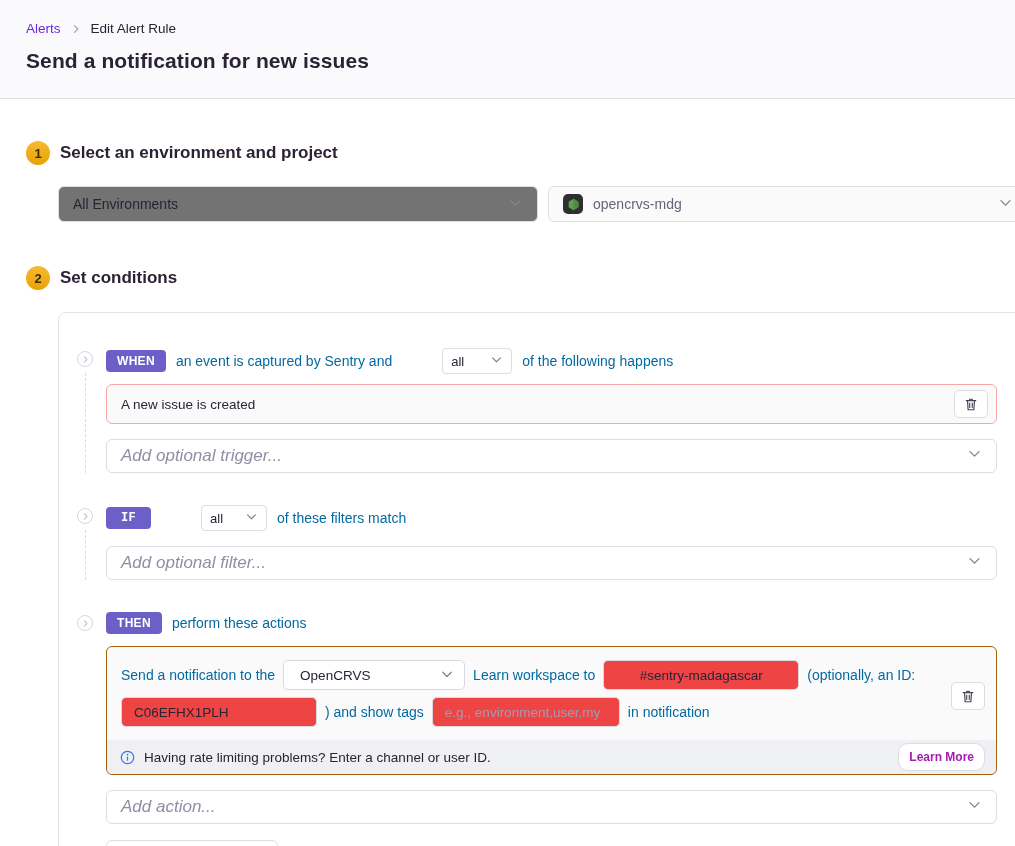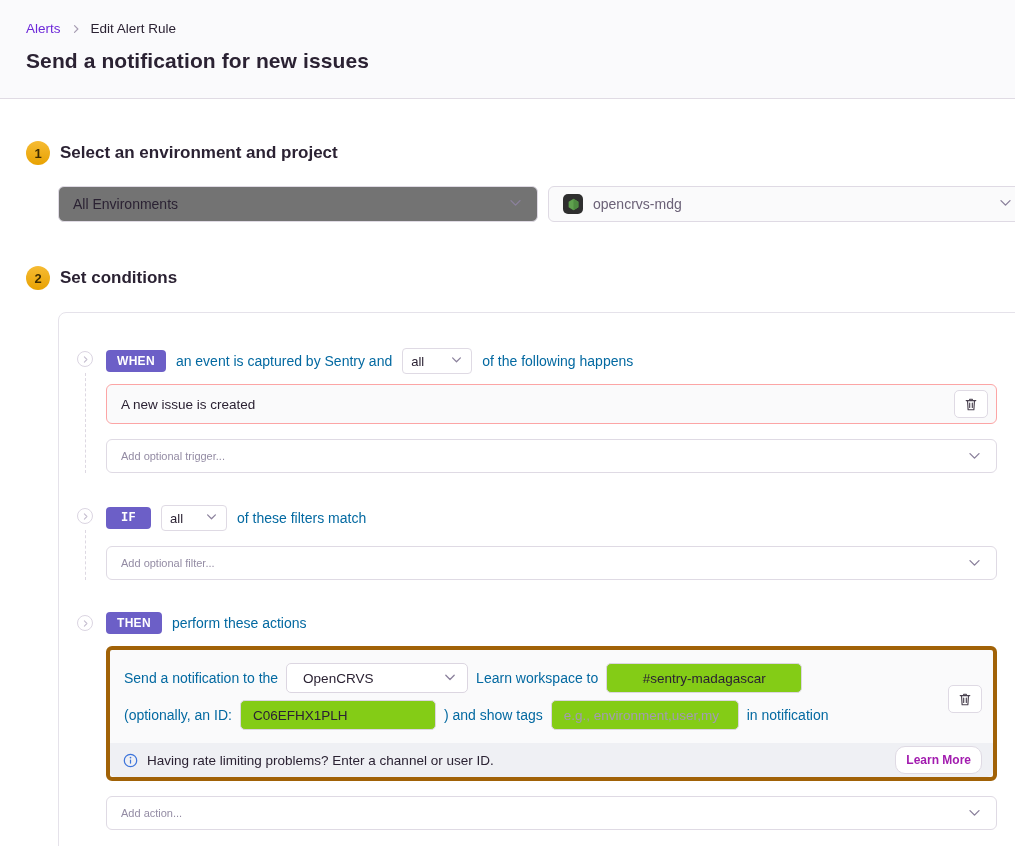--- a/index.html
+++ b/index.html
@@ -77,58 +77,58 @@
   .cond-head { display: flex; align-items: center; gap: 10px; flex-wrap: wrap; }
   .kw-badge {
     background: #6C5FC7; color: #fff; font-size: 12px; font-weight: 700;
     padding: 5px 11px; border-radius: 4px; letter-spacing: 0.3px; line-height: 1;
   }
   .kw-badge.kw-if { padding: 5px 15px; font-family: Liberation Mono, monospace; }
   .cond-text { font-size: 14px; color: #0369a1; }
   .mini-select {
     height: 26px; width: 70px; border: 1px solid #DFDAE4; border-radius: 4px;
     background: #fff; display: flex; align-items: center; justify-content: space-between;
-    padding: 0 8px; font-size: 13px; cursor: pointer;
+    padding: 0 8px; font-size: 13px; cursor: pointer; margin-left: 40px;
   }
   .mini-select.narrow { width: 66px; }
 
   .cond-row {
     margin-top: 10px; height: 40px;
     background: #FAFAFB; border: 1px solid #fca5a5; border-radius: 6px;
     display: flex; align-items: center; justify-content: space-between;
     padding: 0 8px 0 14px; font-size: 13.5px;
   }
   .icon-btn {
     width: 34px; height: 28px; background: #fff; border: 1px solid #DFDAE4;
     border-radius: 5px; display: flex; align-items: center; justify-content: center;
     cursor: pointer;
   }
 
   .add-select {
     margin-top: 15px; height: 34px; border: 1px solid #DFDAE4; border-radius: 6px;
     background: #fff; display: flex; align-items: center; justify-content: space-between;
-    padding: 0 14px; font-size: 11px; color: #948CA4; cursor: pointer;
+    padding: 0 14px; font-size: 17px; color: #948CA4; cursor: pointer; font-style: italic;
   }
 
   
   .action-box {
-    margin-top: 12px; background: #FAFAFB; border: 4px solid #a16207;
+    margin-top: 12px; background: #FAFAFB; border: 1px solid #a16207;
     border-radius: 6px; position: relative; padding: 13px 14px 0 14px;
   }
   .action-sentence {
     display: flex; flex-wrap: wrap; align-items: center;
     gap: 8px 8px; padding-right: 66px; font-size: 13.5px; row-gap: 7px;
   }
   .inline-select {
     height: 30px; width: 182px; border: 1px solid #DCD6E1; border-radius: 5px;
     background: #fff; display: flex; align-items: center; justify-content: space-between;
     padding: 0 10px 0 16px; font-size: 13.5px; cursor: pointer;
   }
   .inline-input {
-    height: 30px; border: 1px solid #DCD6E1; border-radius: 5px; background: #84cc16;
+    height: 30px; border: 1px solid #DCD6E1; border-radius: 5px; background: #ef4444;
     font-size: 13.5px; padding: 0 12px; font-family: "Liberation Sans", sans-serif;
     color: #2B2233;
   }
   .inline-input.channel { width: 196px; text-align: center; }
   .inline-input.chan-id { width: 196px; }
   .inline-input.tags { width: 188px; }
   .inline-input::placeholder { color: #A39BB2; }
   .action-trash { position: absolute; right: 11px; top: 35px; }
 
   .action-note {

